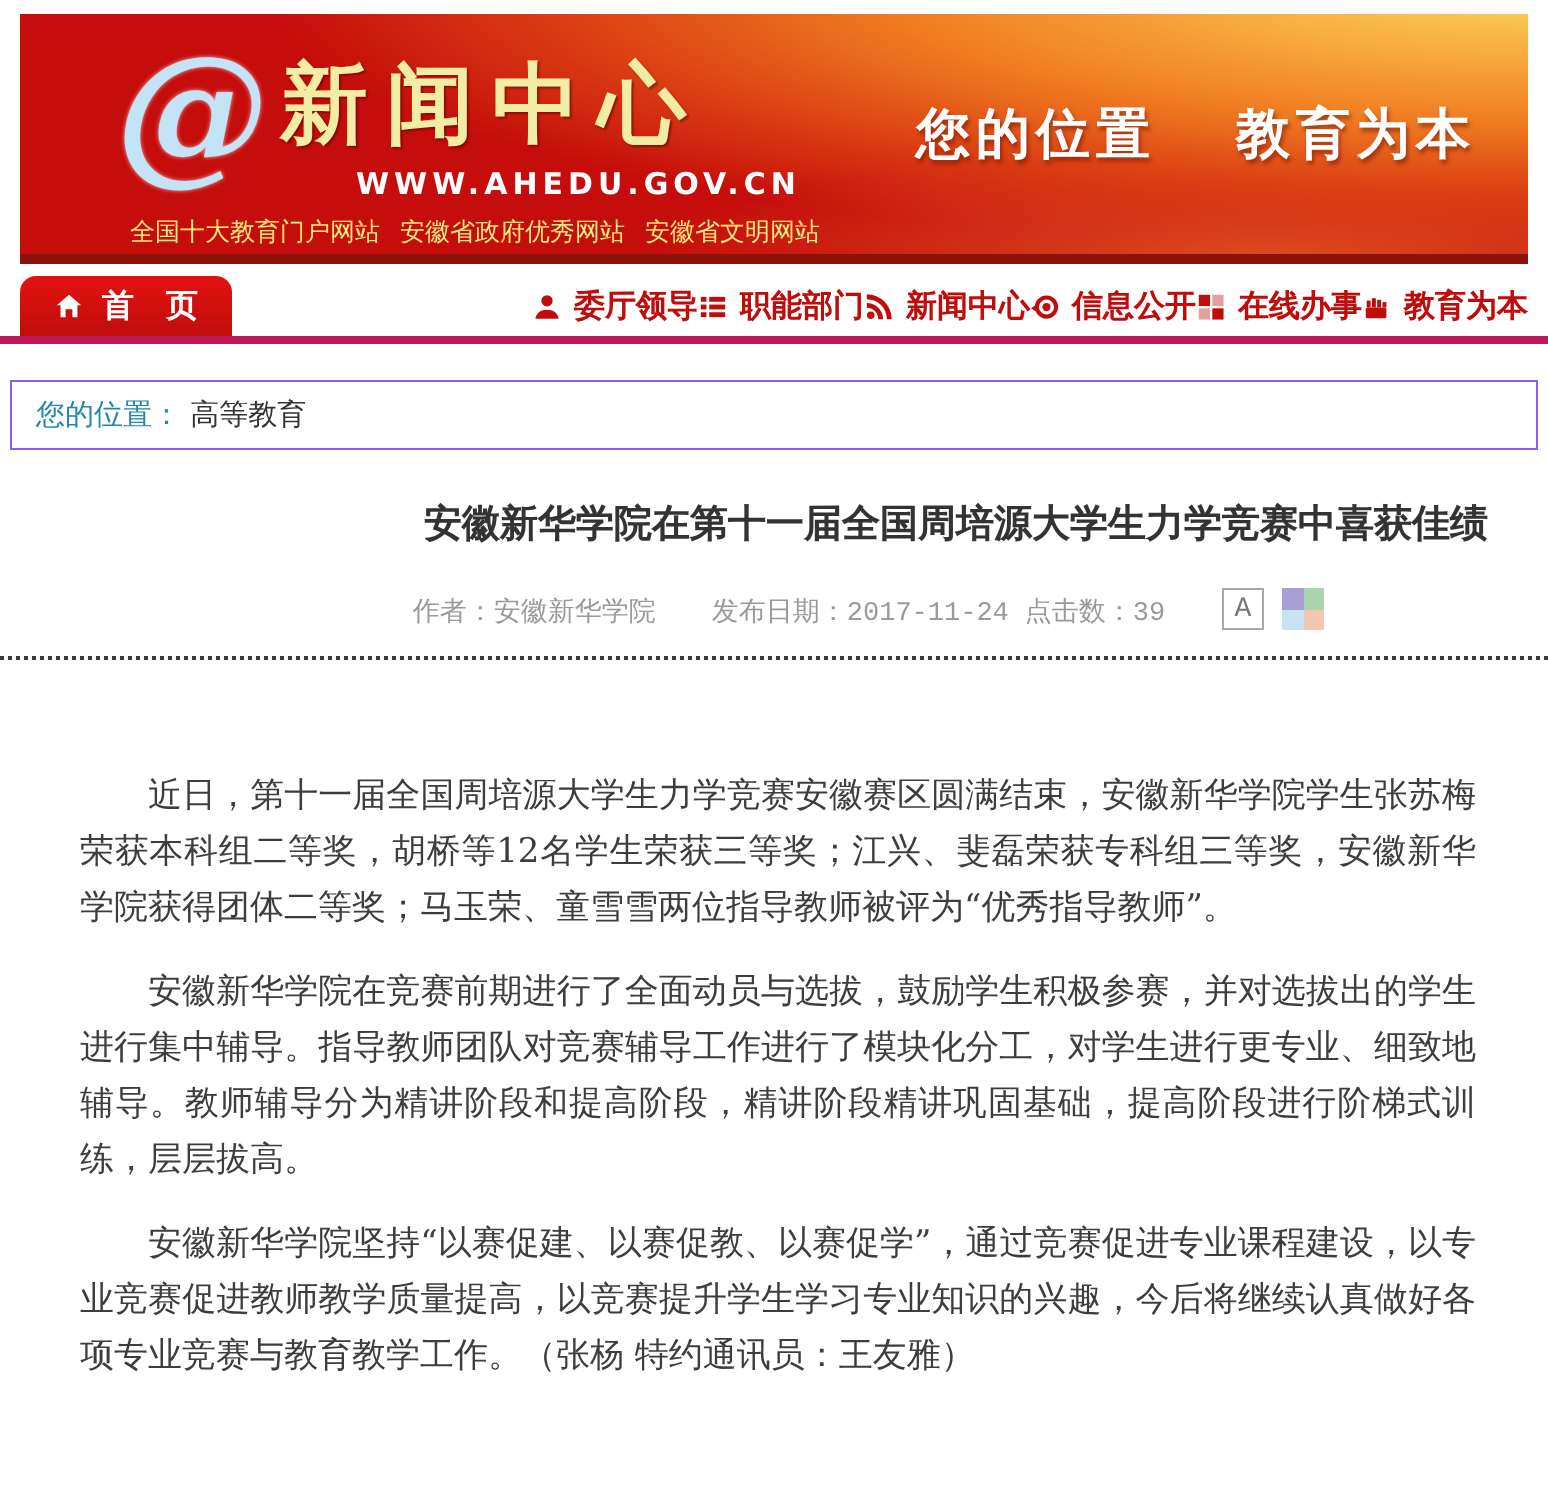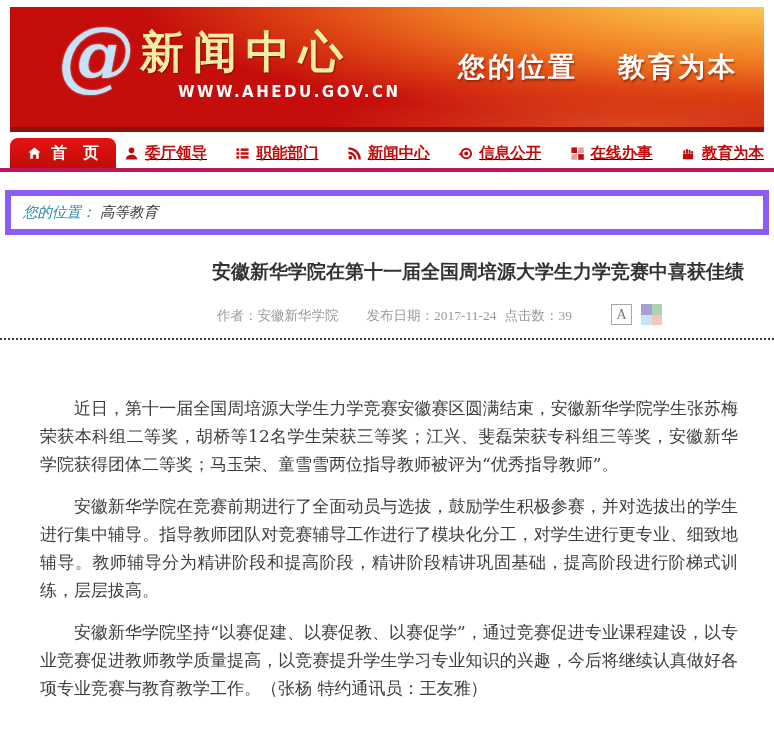--- a/index.html
+++ b/index.html
@@ -60,54 +60,54 @@
   }
   .nav-tab {
     display:flex; align-items:center; gap:9px;
     background:linear-gradient(#e41210,#c00d0b);
     color:#fff; font-weight:bold; font-size:16px;
     height:30px; padding:0 17px;
     border-radius:8px 8px 0 0;
     cursor:pointer; white-space:nowrap;
   }
   .nav-others {
-    flex:1; display:flex; justify-content:space-between; align-items:center;
-    height:30px; padding-left:8px;text-decoration:underline;
+    flex:1; display:flex; justify-content:flex-end; align-items:center;
+    height:30px; padding-left:8px;
   }
   .nav-item {
     display:flex; align-items:center; gap:6px;
     color:#c00d0b; font-weight:bold; font-size:15.5px;
     cursor:pointer; white-space:nowrap; text-decoration:none;
   }
   .nicon { display:inline-flex; width:15px; height:15px; }
   .nicon svg { width:15px; height:15px; }
 
   
   .breadcrumb {
     margin:18px 5px 0;
-    border:6px solid #8b5cf6;
+    border:1px solid #8b5cf6;
     padding:7px 12px;
-    font-size:14.5px; color:#333;font-style:italic;
+    font-size:14.5px; color:#333;
   }
   .bc-label { color:#2088ae; }
   .bc-path { color:#333; cursor:pointer; }
 
   
   .article-title {
     margin:24px 30px 0;
     text-align:right;
     font-family:"DejaVu Serif","Liberation Serif",serif;
     font-size:19px; font-weight:bold; color:#333;
   }
   .meta-row {
     position:relative;
     margin-top:22px;
     text-align:center;
     font-size:13.5px; color:#9a9a9a;
-    font-family:Liberation Serif, serif;
+    font-family:Liberation Mono, monospace;
     margin-left:15px;
   }
   .meta-gap { display:inline-block; width:28px; }
   .meta-gap-sm { display:inline-block; width:8px; }
   .tools { position:absolute; right:112px; top:-3px; display:flex; gap:9px; }
   .tool-a {
     width:21px; height:21px;
     border:1px solid #a8a8a8; background:#fff;
     display:flex; align-items:center; justify-content:center;
     font-size:14px; color:#777; cursor:pointer;
@@ -131,20 +131,21 @@
   }
   .article-body p { margin:12px 0 14px; text-indent:2em; text-align:justify; }
 </style>
 </head>
 <body>
 
 <div class="banner">
   <span class="logo-at">@</span>
   <span class="site-name">新闻中心</span>
   <span class="site-url">WWW.AHEDU.GOV.CN</span>
+  <span class="badges">全国十大教育门户网站  安徽省政府优秀网站  安徽省文明网站</span>
   <div class="slogan">
     <span>您的位置</span>
     <span>教育为本</span>
   </div>
 </div>
 
 <div class="navbar">
   <div class="nav-tab">
     <span class="nicon">
       <svg viewBox="0 0 16 16">

